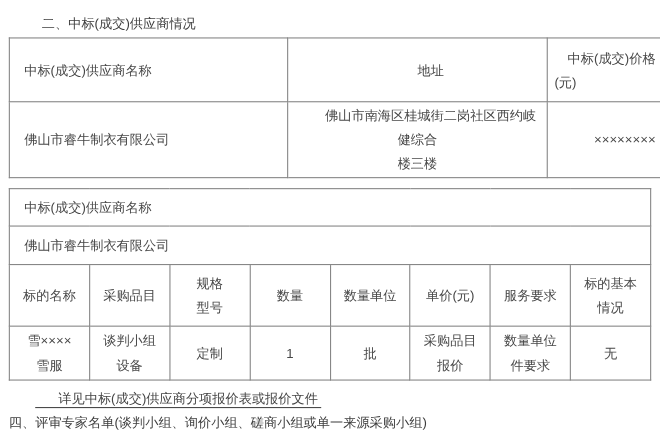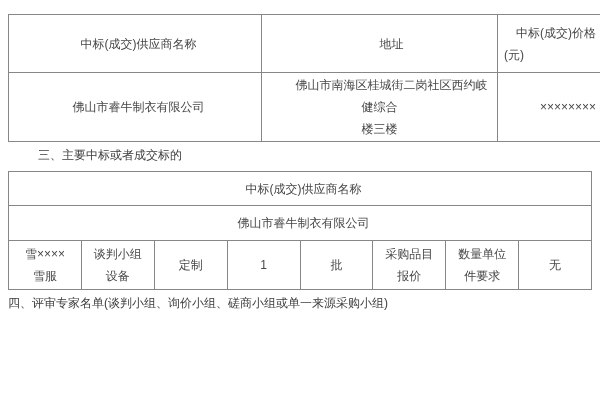--- a/index.html
+++ b/index.html
@@ -12,21 +12,21 @@
   .sec-heading{margin:0 0 5px 38px;line-height:15px;color:#3d3d3d;}
   table{border-collapse:collapse;table-layout:fixed;margin-left:8px;width:584px;}
   td{border:1px solid #878787;vertical-align:middle;white-space:pre-line;
      line-height:22px;color:#474747;}
   
   .t1 .c1{width:233px;}
   .t1 .c2{width:223px;}
   .t1 .c3{width:128px;}
   .t1 .hrow td{height:55px;}
   .t1 .drow td{height:64px;margin-top:12px;}
-  .pad-left{text-align:center;padding-left:13px;padding-right:6px;}
+  .pad-left{text-align:left;padding-left:13px;padding-right:6px;}
   .indent2{text-align:center;padding-left:6px;padding-right:6px;text-indent:2em;}
   .indent1{text-align:left;padding-left:6px;padding-right:6px;text-indent:1em;}
   .center{text-align:center;padding:2px;}
   
   .t2 td{width:73px;}
   .t2 .r1 td{height:31px;}
   .t2 .r2 td{height:32px;}
   .t2 .hrow td{height:51px;}
   .t2 .drow td{height:44px;}
   .t2 .hrow td,.t2 .drow td{text-align:center;padding:2px;}
@@ -34,63 +34,78 @@
   .gap2{height:3px;}
   .note-line{margin:9px 0 0 32px;line-height:14px;}
   .note-line span{border-bottom:1px solid #4a4a4a;padding:0 3px 1px 21px;display:inline-block;}
   .sec4-heading{margin:6px 0 0 8px;line-height:15px;color:#3d3d3d;}
 </style>
 </head>
 <body>
 
 <div class="doc">
 
+  <div class="sec-heading">二、中标(成交)供应商情况</div>
 
   <table class="t1">
     <tbody>
         <tr class="hrow">
       <td class="c1 pad-left">中标(成交)供应商名称</td>
       <td class="c2 indent2">地址</td>
       <td class="c3 indent1">中标(成交)价格
 (元)</td>
     </tr>
     <tr class="drow">
       <td class="c1 pad-left">佛山市睿牛制衣有限公司</td>
       <td class="c2 indent2">佛山市南海区桂城街二岗社区西约岐健综合
 楼三楼</td>
       <td class="c3 center">××××××××</td>
     </tr>
   </tbody>
     </table>
 
   <div class="gap1"></div>
-  <div class="sec-heading">三、主要中标或者成交标的</div>
   <div class="gap2"></div>
 
   <table class="t2">
     <tbody>
         <tr class="r1">
       <td colspan="8" class="pad-left">中标(成交)供应商名称</td>
     </tr>
     <tr class="r2">
       <td colspan="8" class="pad-left">佛山市睿牛制衣有限公司</td>
+    </tr>
+    <tr class="hrow">
+      <td>标的名称</td>
+      <td>采购品目</td>
+      <td>规格
+型号</td>
+      <td>数量</td>
+      <td>数量单位</td>
+      <td>单价(元)</td>
+      <td>服务要求</td>
+      <td>标的基本
+情况</td>
     </tr>
     <tr class="drow">
       <td>雪××××
 雪服</td>
       <td>谈判小组
 设备</td>
       <td>定制</td>
       <td>1</td>
       <td>批</td>
       <td>采购品目
 报价</td>
       <td>数量单位
 件要求</td>
       <td>无</td>
     </tr>
   </tbody>
     </table>
 
+  <div class="note-line">
+    <span>详见中标(成交)供应商分项报价表或报价文件</span>
+  </div>
 
   <div class="sec4-heading">四、评审专家名单(谈判小组、询价小组、磋商小组或单一来源采购小组)</div>
 
 </div>
 
 </body></html>

